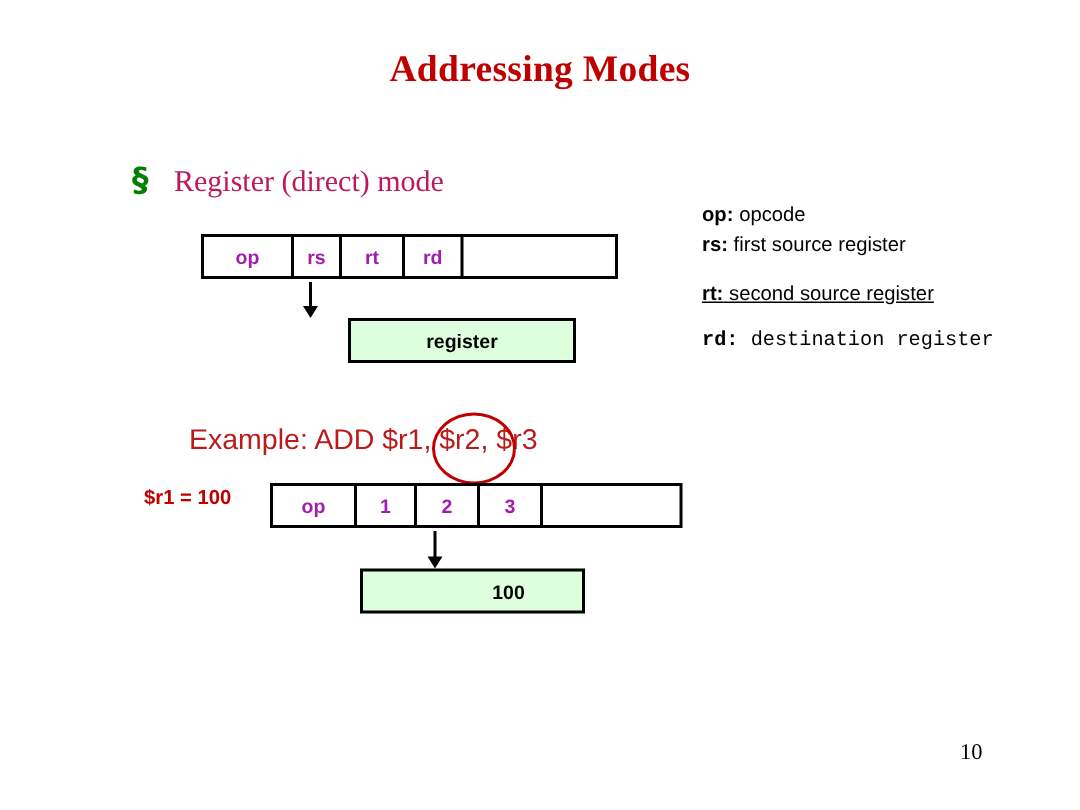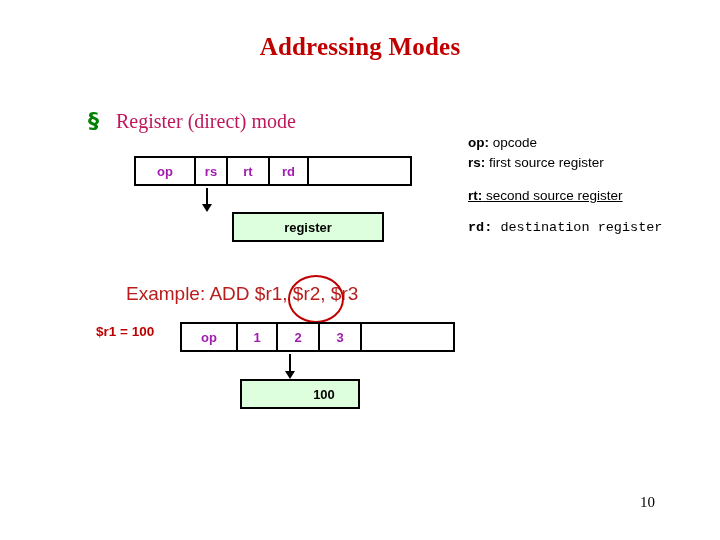--- a/index.html
+++ b/index.html
@@ -85,21 +85,21 @@
     box-sizing:border-box;
     display:flex;
     align-items:center;
     justify-content:center;
     font-family:"Liberation Sans", sans-serif;
     font-weight:bold;
     font-size:13px;
     color:#000;
   }
   #regbox{left:196px;top:212px;width:152px;height:30px;margin-left:36px;}
-  #valbox{left:240px;top:379px;width:120px;height:30px;padding-left:48px;}
+  #valbox{left:240px;top:379px;width:150px;height:30px;padding-left:48px;}
 
   
   .arrow{position:absolute;}
   .arrow .shaft{
     position:absolute;left:0;top:0;width:2px;background:#000;
   }
   .arrow .head{
     position:absolute;left:-4px;width:0;height:0;
     border-left:5px solid transparent;
     border-right:5px solid transparent;

